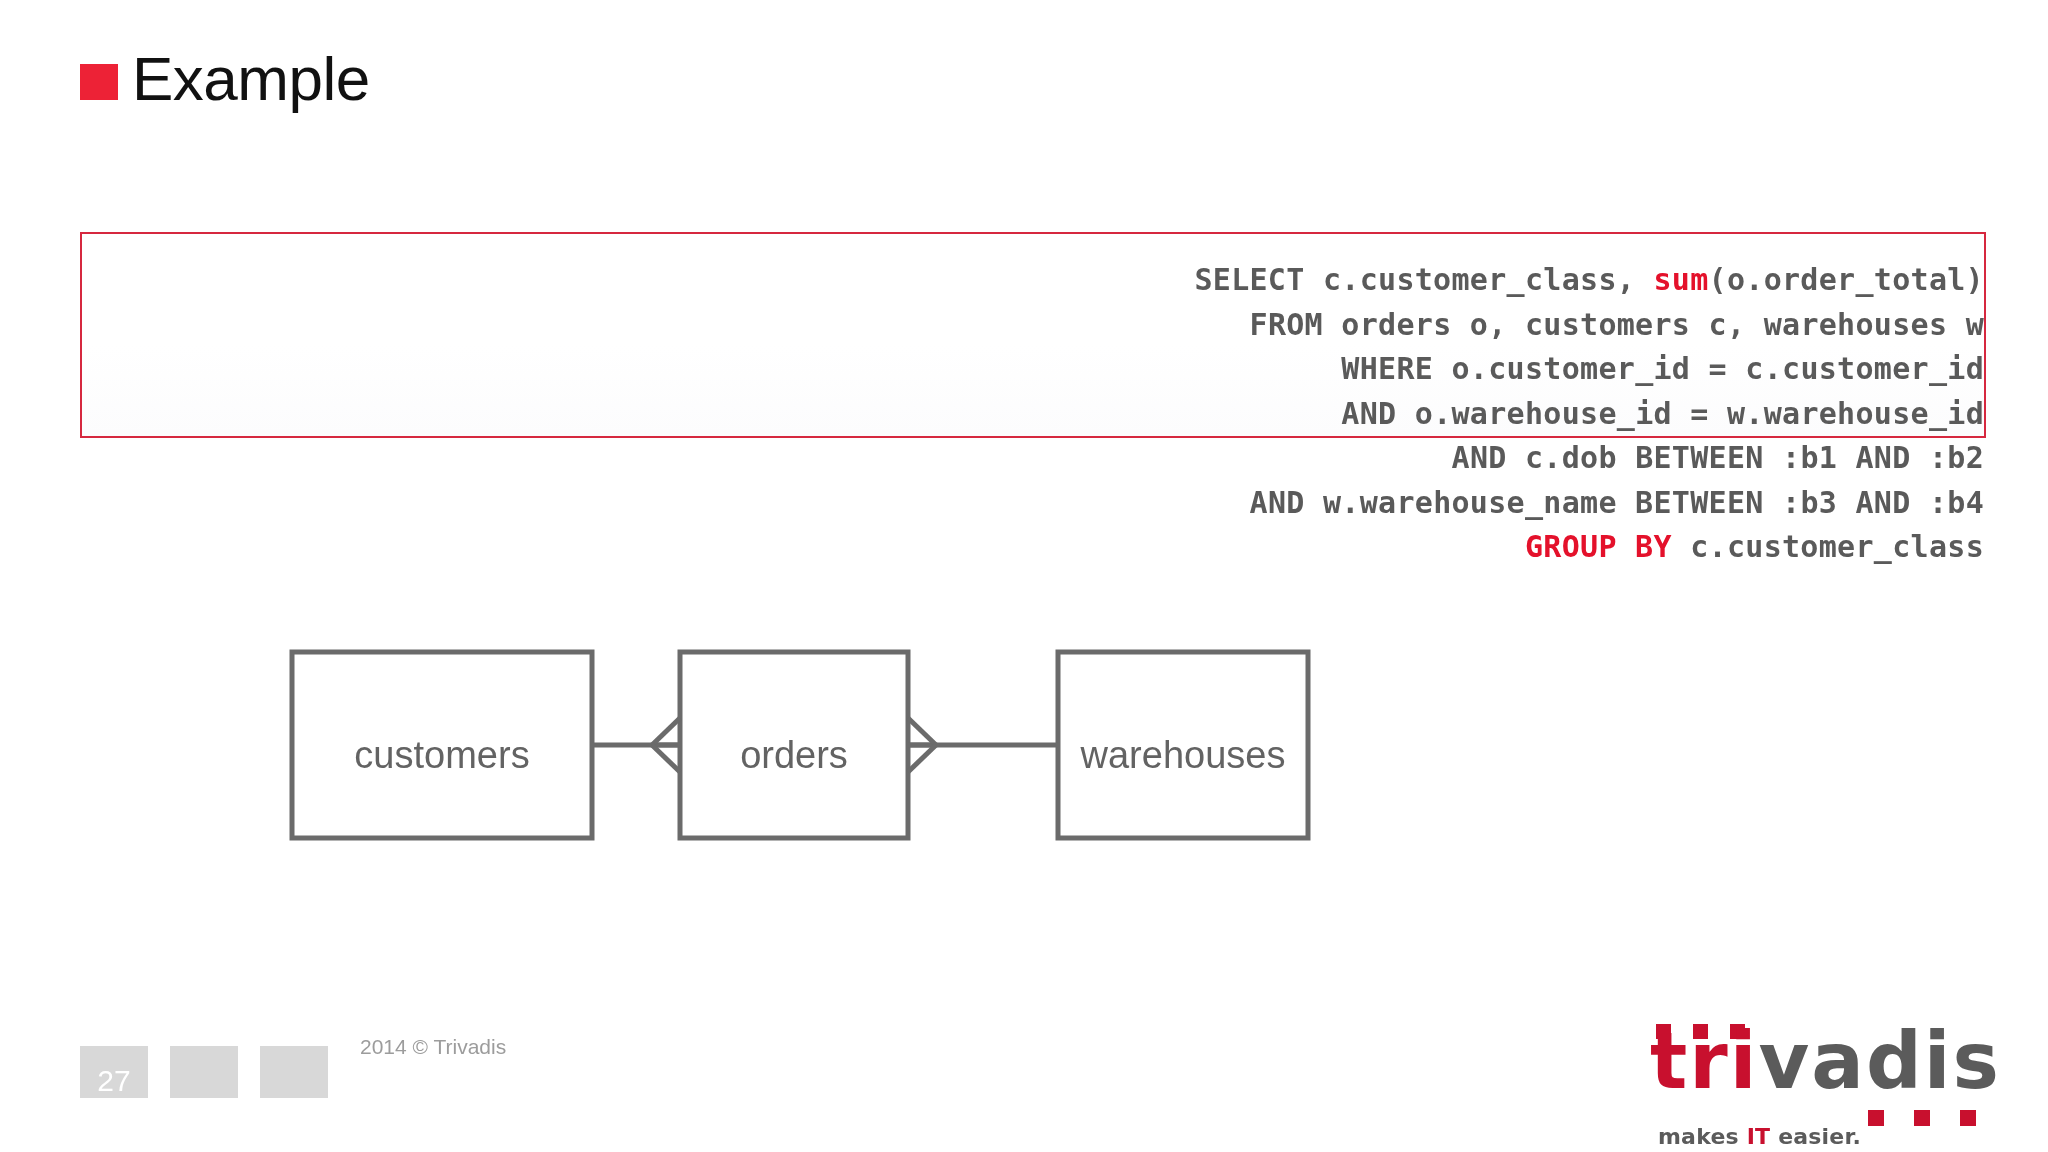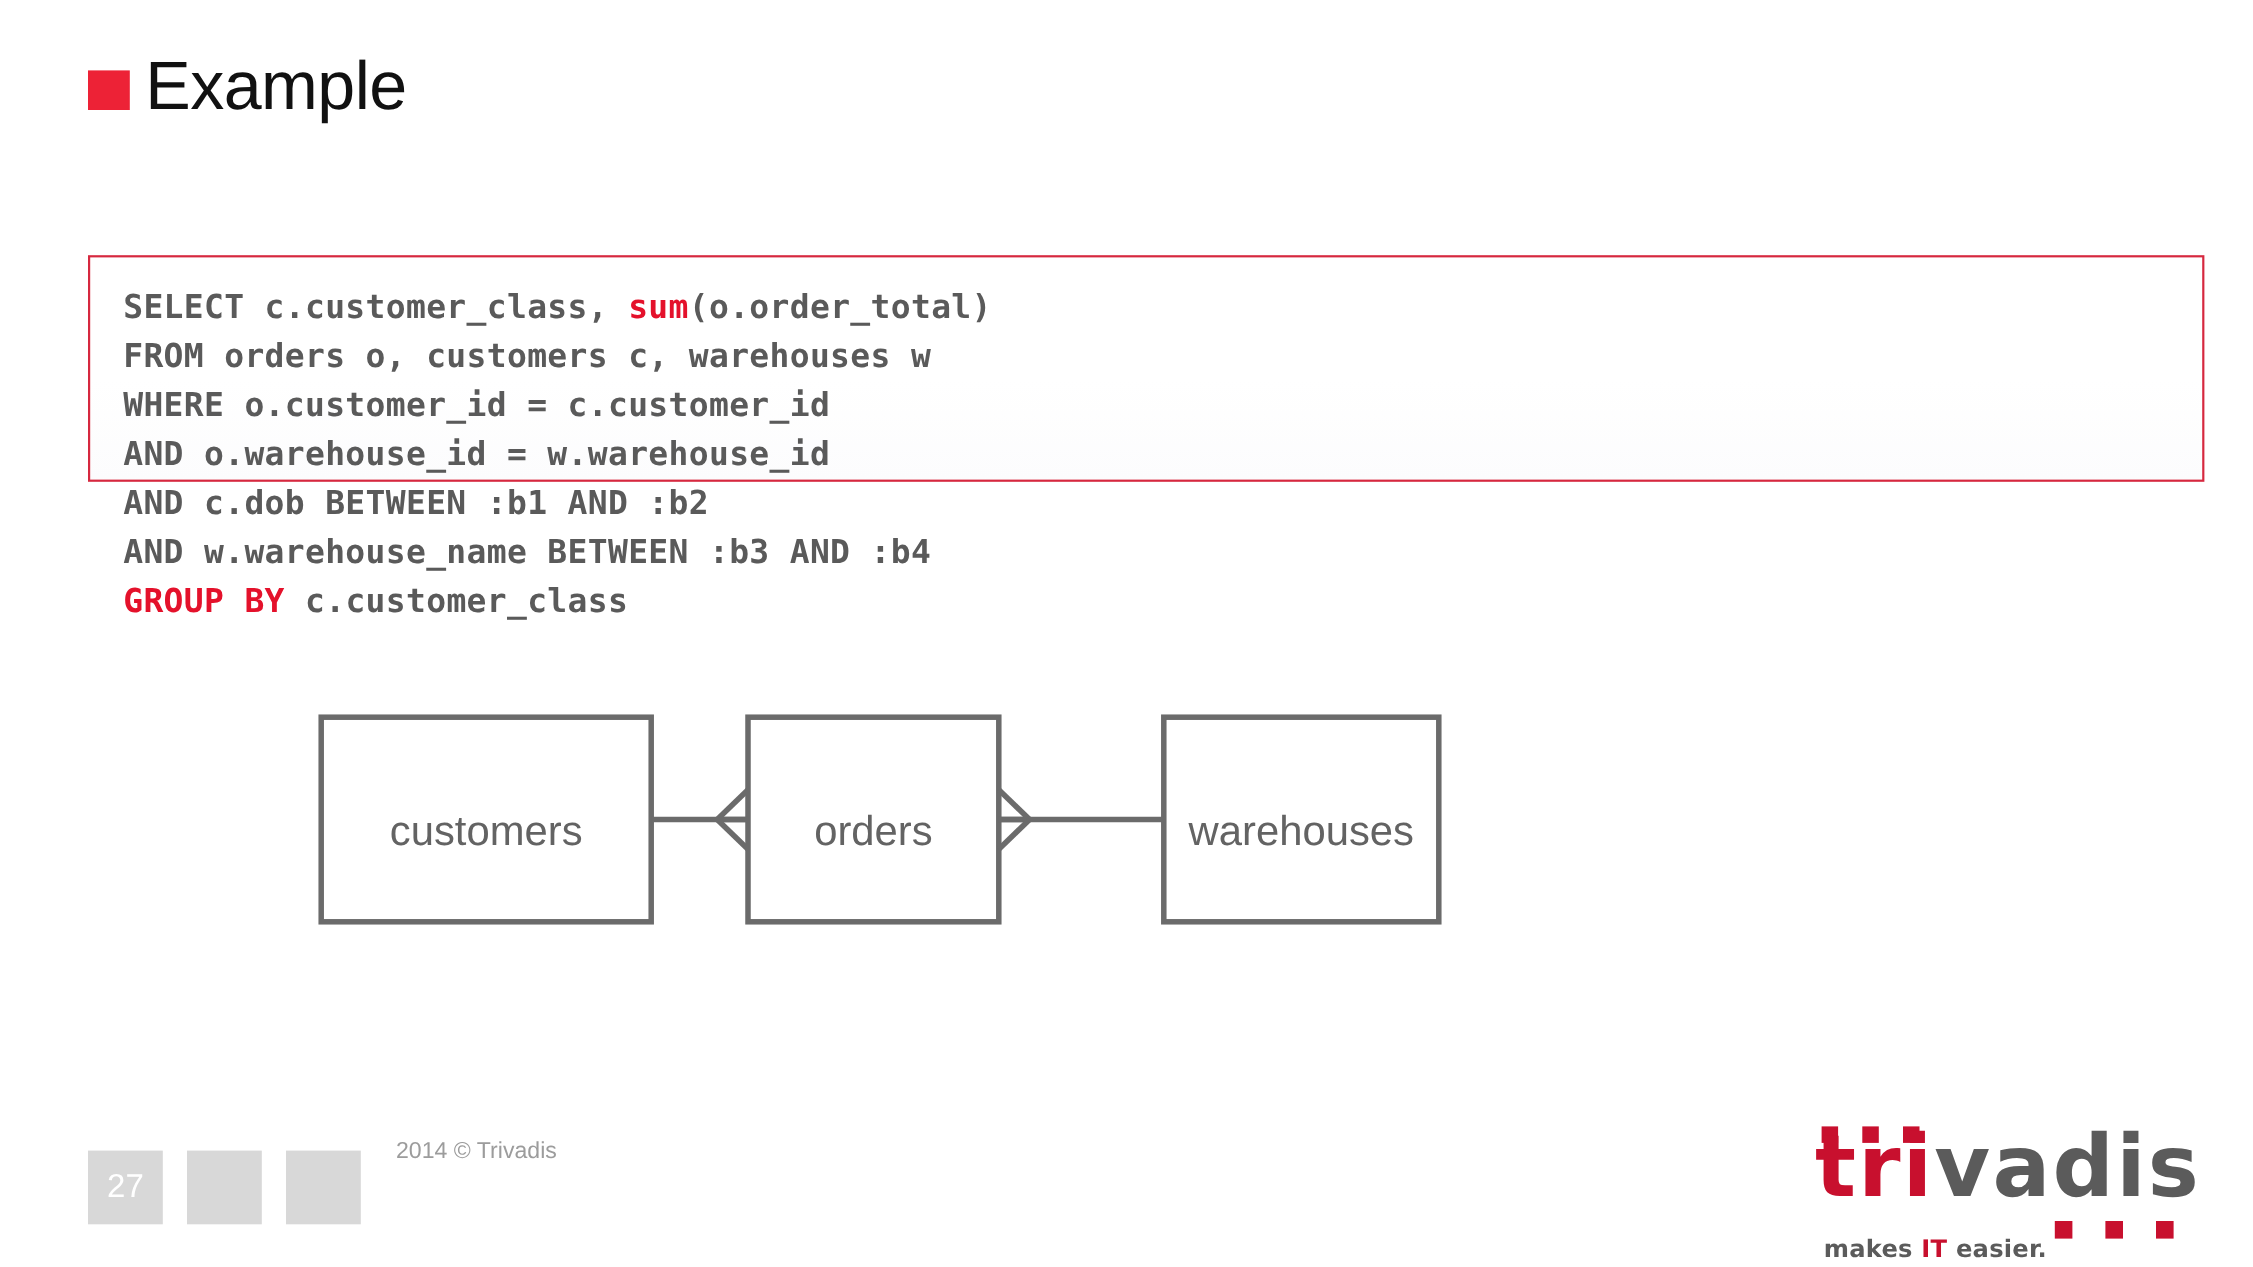--- a/index.html
+++ b/index.html
@@ -42,22 +42,23 @@
 
   
   .code-block {
     position: absolute;
     left: 80px;
     top: 232px;
     width: 1890px;
     height: 150px;
     border: 2px solid #D6283F;
     background: linear-gradient(to bottom, #ffffff 0%, #ffffff 55%, #fcfcfd 100%);
-    padding: 24px 0 28px 30px;
+    padding: 24px 0 28px 12px;
     box-sizing: content-box;
+    text-align: right;
   }
   .code-lines {
     font-family: "DejaVu Sans Mono", "Liberation Mono", monospace;
     font-size: 30px;
     font-weight: bold;
     line-height: 44.5px;
     color: #5a5a5a;
     white-space: pre;
     letter-spacing: 0.3px;
   }
@@ -89,24 +90,24 @@
     top: 1046px;
     display: flex;
     align-items: flex-start;
   }
   .page-squares {
     display: flex;
     gap: 22px;
   }
   .page-square {
     width: 68px;
-    height: 67px;
+    height: 52px;
     background: #D8D8D8;
     display: flex;
-    align-items: center;
+    align-items: flex-end;
     justify-content: center;
   }
   .page-number {
     color: #ffffff;
     font-size: 30px;
     font-family: "Liberation Sans", sans-serif;
     line-height: 1;
     padding-bottom: 2px;
   }
   .footer-text {

